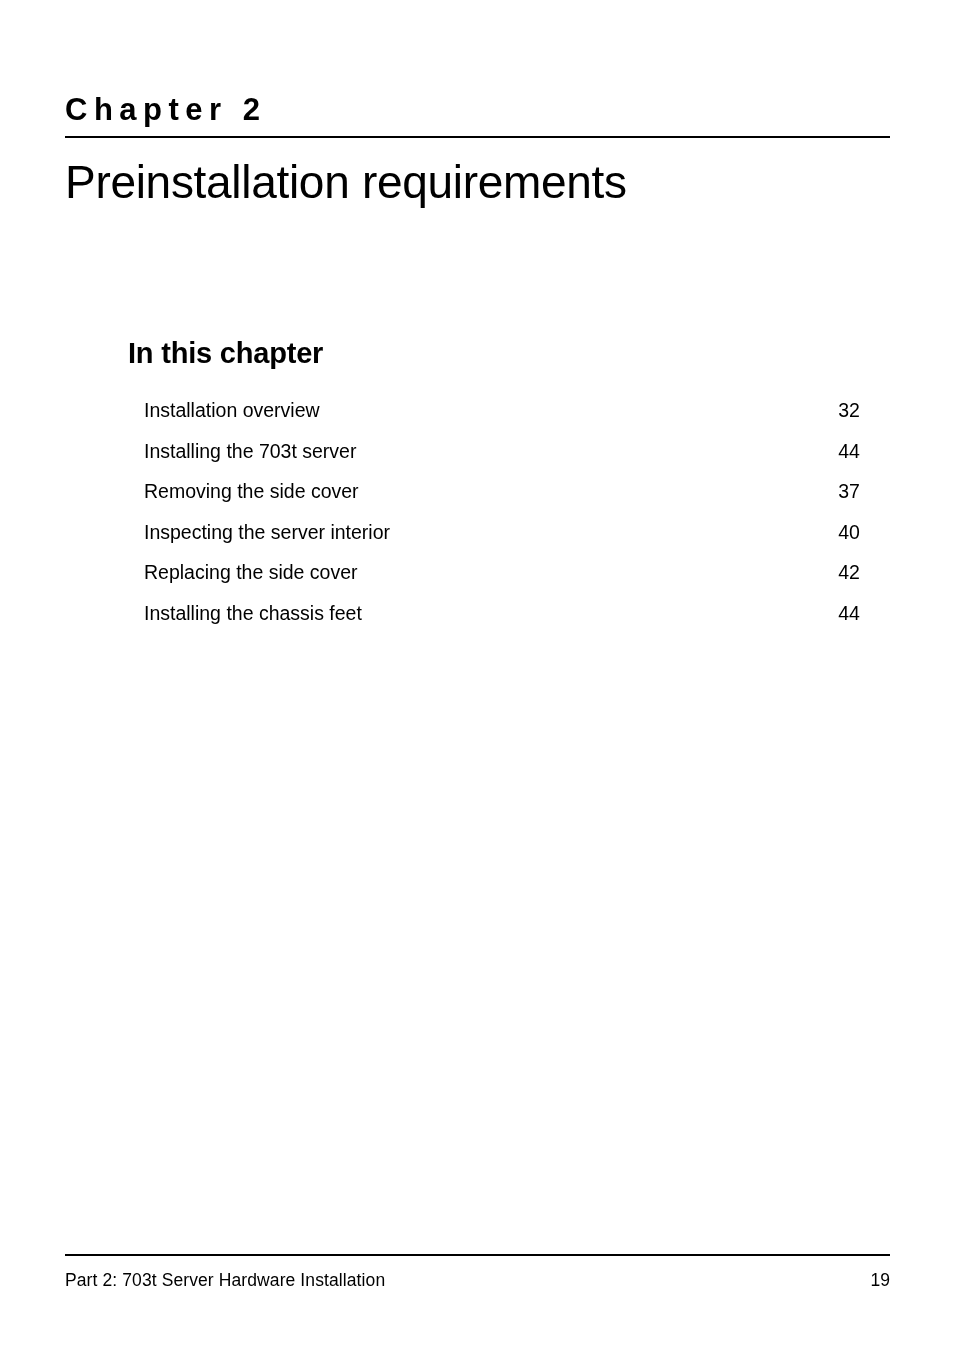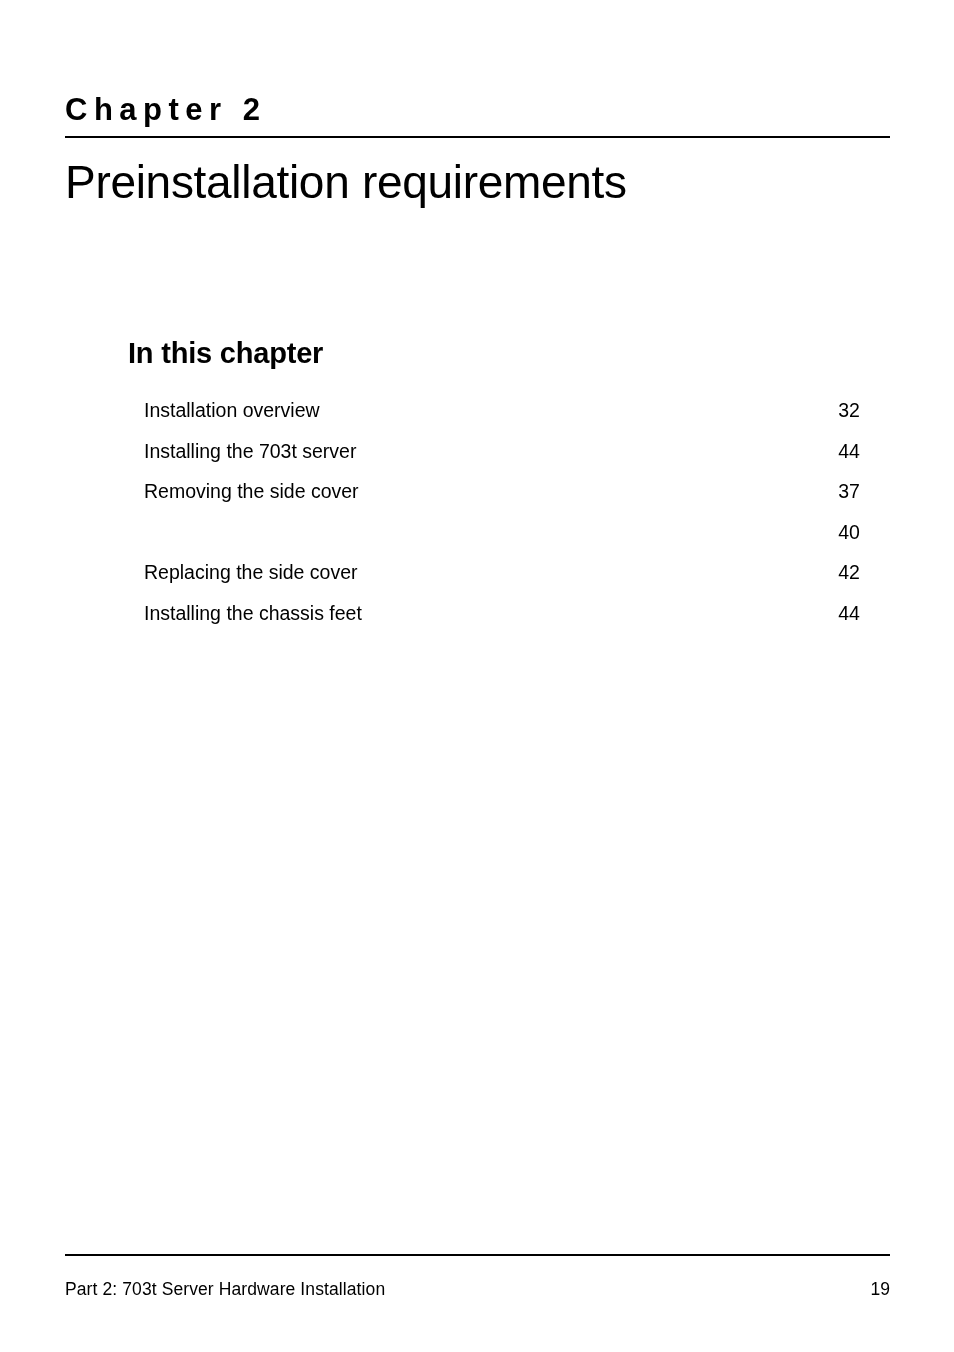--- a/index.html
+++ b/index.html
@@ -106,21 +106,21 @@
     height: 2px;
     background: #000000;
     width: 825px;
   }
   .footer-row {
     display: flex;
     align-items: flex-start;
     justify-content: space-between;
     font-size: 17.5px;
     line-height: 24px;
-    padding-top: 21px;
+    padding-top: 12px;
     white-space: nowrap;
   }
   .footer-text {
     letter-spacing: 0.1px;
   }
   .footer-page {
     text-align: right;
   }
 </style>
 </head>
@@ -146,20 +146,21 @@
           <span class="toc-label">Installing the 703t server</span>
           <span class="toc-spacer"></span>
           <span class="toc-page">44</span>
         </li>
         <li class="toc-row">
           <span class="toc-label">Removing the side cover</span>
           <span class="toc-spacer"></span>
           <span class="toc-page">37</span>
         </li>
         <li class="toc-row">
+          <span class="toc-label">Inspecting the server interior</span>
           <span class="toc-spacer"></span>
           <span class="toc-page">40</span>
         </li>
         <li class="toc-row">
           <span class="toc-label">Replacing the side cover</span>
           <span class="toc-spacer"></span>
           <span class="toc-page">42</span>
         </li>
         <li class="toc-row">
           <span class="toc-label">Installing the chassis feet</span>

